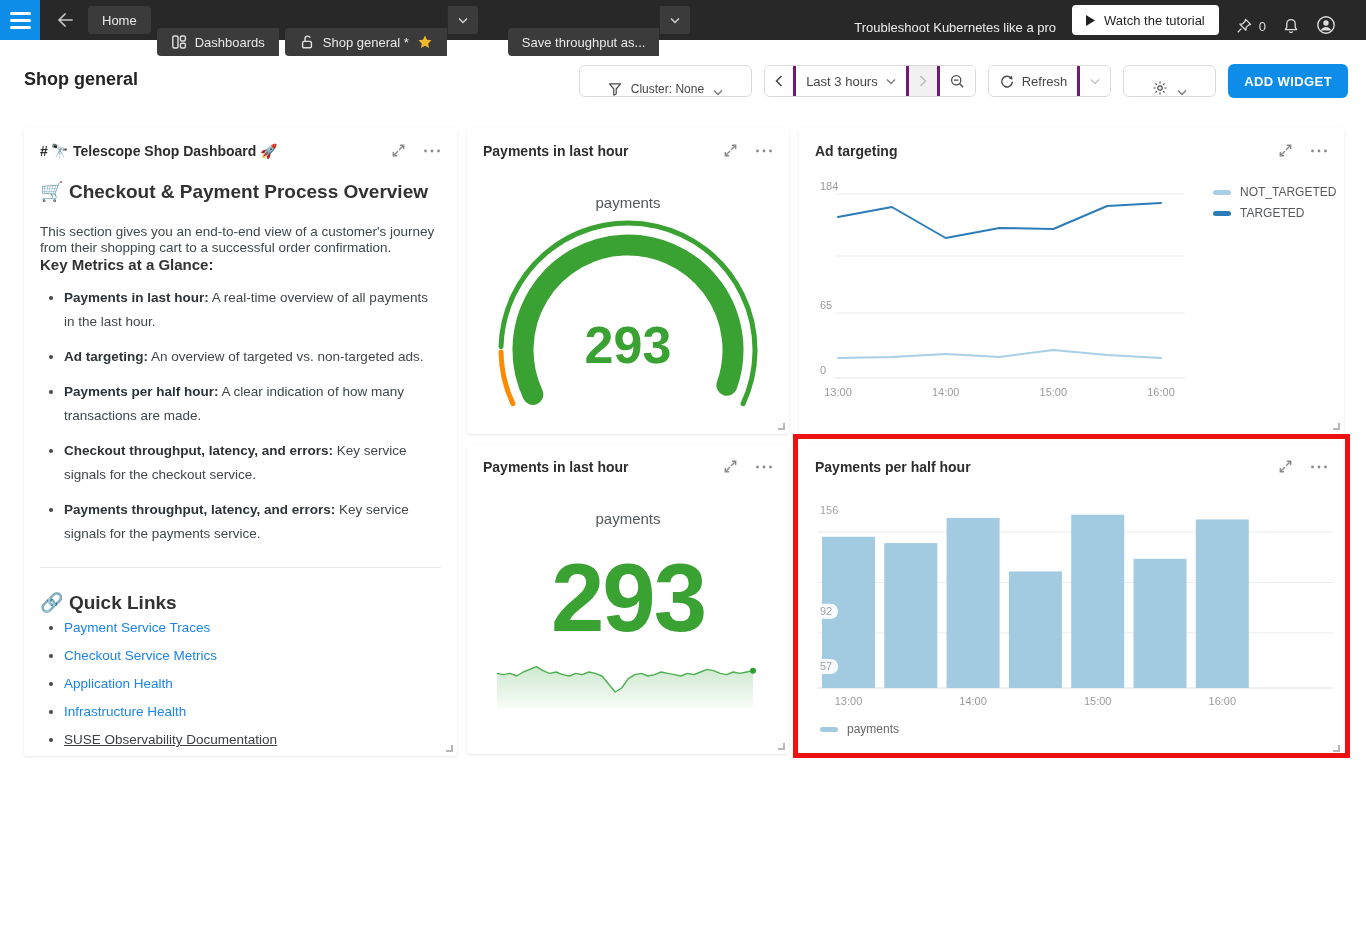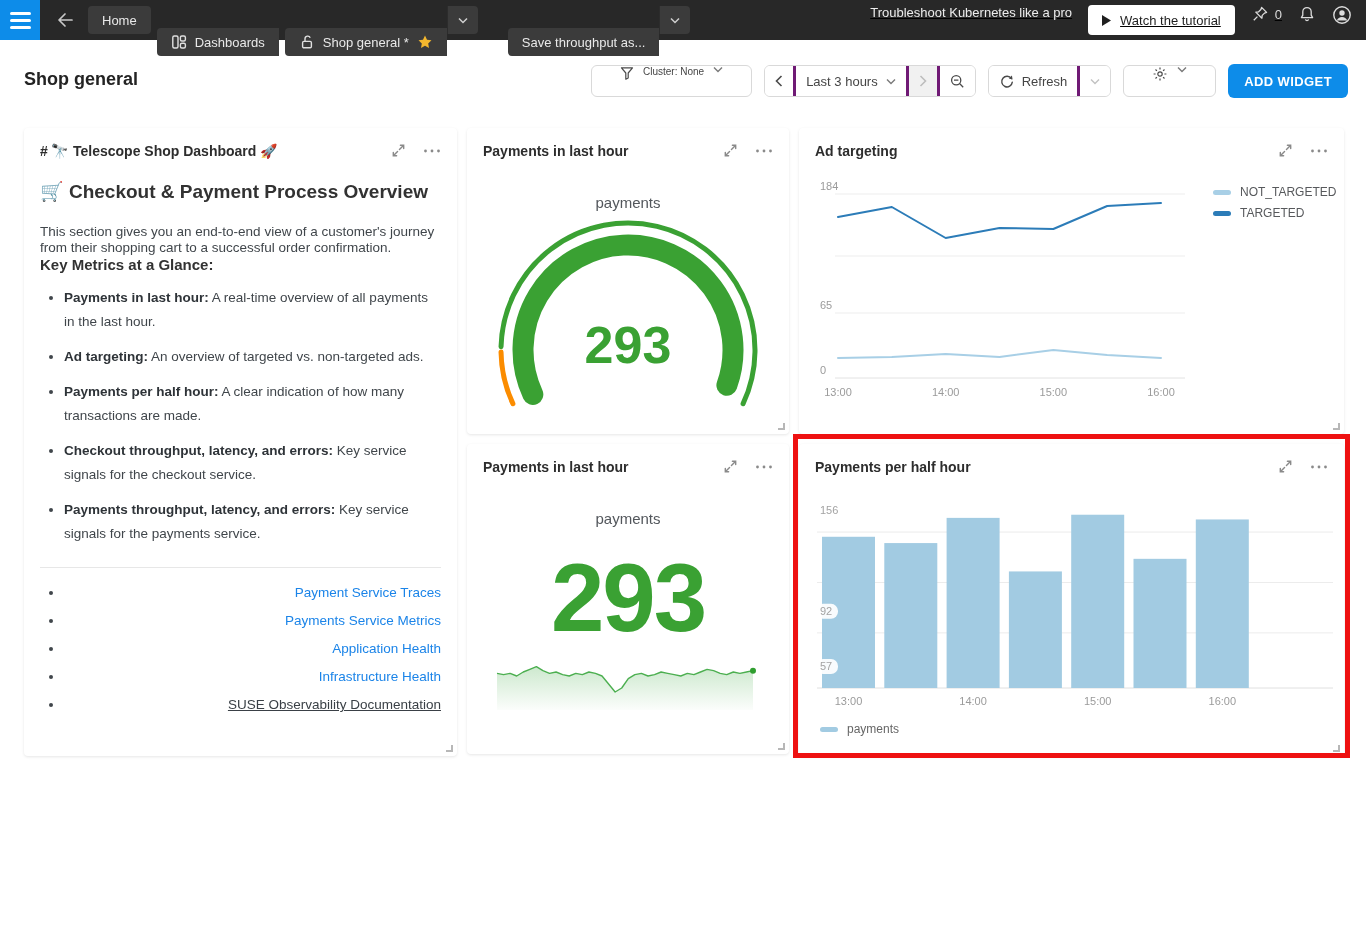--- a/index.html
+++ b/index.html
@@ -9,30 +9,30 @@
   
   .topbar { position:absolute; top:0; left:0; width:1366px; height:40px; background:#282828; display:flex; align-items:center; z-index:5; }
   .hamburger { width:40px; height:40px; border:none; background:#0d8ce9; display:flex; flex-direction:column; justify-content:center; align-items:center; gap:4px; cursor:pointer; flex:0 0 auto; }
   .hamburger span { width:21px; height:3px; background:#fff; border-radius:2px; }
   .nav-iconbtn { background:none; border:none; margin:0 12px 0 14px; display:flex; align-items:center; cursor:pointer; }
   .navtab { height:28px; background:#3b3b3b; border:none; border-radius:4px; color:#e9e9e9; font-size:13px; padding:0 14px; display:flex; align-items:center; gap:8px; cursor:pointer; white-space:nowrap; }
   .navgroup { display:flex; align-items:center; margin-left:6px; }
   .navgroup .navtab:first-child { border-radius:4px 0 0 4px;margin-top:44px; }
   .navtab.chevseg { border-radius:0 4px 4px 0; border-left:1px solid #2c2c2c; padding:0 10px; }
   .navgroup.saveas { margin-left:30px; }
-  .topbar-right { margin-left:auto; display:flex; align-items:flex-start; gap:16px; padding-right:14px;text-decoration:underline; }
+  .topbar-right { margin-left:auto; display:flex; align-items:flex-end; gap:16px; padding-right:30px; }
   .promo { color:#ececec; font-size:13px; }
   .watch-btn { background:#fff; border:none; border-radius:4px; height:30px; padding:0 14px; display:flex; align-items:center; gap:9px; font-size:13px; color:#1f1f1f; cursor:pointer; }
   .tb-iconbtn { background:none; border:none; color:#dcdcdc; display:flex; align-items:center; gap:6px; font-size:13px; cursor:pointer; }
 
   
   .page-title { position:absolute; left:24px; top:69px; font-size:18px; font-weight:700; color:#232323; }
   .toolbar { position:absolute; right:18px; top:64px; display:flex; align-items:center; gap:12px; height:34px; }
   .tbtn, .tgroup { background:#fff; border:1px solid #d9d9d9; border-radius:6px; height:32px; }
-  .tbtn { display:flex; align-items:flex-start; gap:9px; padding:0 28px; font-size:10px; color:#454545; cursor:pointer; }
+  .tbtn { display:flex; align-items:flex-end; gap:9px; padding:0 28px; font-size:12px; color:#454545; cursor:pointer; }
   .tgroup { display:flex; align-items:stretch; overflow:hidden; }
   .tseg { display:flex; align-items:center; gap:8px; padding:0 10px; border:none; border-right:3px solid #701a75; background:#fff; font-size:13px; color:#454545; cursor:pointer; }
   .tgroup .tseg:last-child { border-right:none; }
   .tseg.disabled { background:#f1f1f1; cursor:default; }
   .add-widget { height:34px; border:none; border-radius:6px; color:#fff; font-size:13px; font-weight:700; letter-spacing:.4px; padding:0 16px; cursor:pointer; background:#0d86e8; }
 
   
   .widget { position:absolute; background:#fff; border-radius:4px; box-shadow:0 1px 3px rgba(0,0,0,.10); }
   .widget-head { display:flex; align-items:center; padding:14px 16px 0 16px; }
   .widget-title { font-size:14px; font-weight:700; color:#2d2d2d; }
@@ -50,21 +50,21 @@
   
   .md-body { padding:4px 16px 12px 16px; }
   .md-h2 { font-size:19px; font-weight:700; color:#323232; margin-top:17px; display:flex; align-items:center; gap:10px; }
   .md-p { font-size:13.5px; color:#40464b; line-height:16px; margin-top:21px; }
   .md-h3 { font-size:15px; font-weight:700; color:#323232; }
   ul.metrics { margin-top:13px; padding-left:24px; }
   ul.metrics li { font-size:13.5px; line-height:24px; color:#40464b; margin-bottom:11px; }
   ul.metrics strong { color:#2e3338; }
   .md-hr { border:none; border-top:1px solid #e7e7e7; margin-top:21px; }
   .links-h { margin-top:23px; }
-  ul.qlinks { margin-top:17px; padding-left:24px;text-align:right; }
+  ul.qlinks { margin-top:6px; padding-left:24px; }
   ul.qlinks li { font-size:13.5px; margin-bottom:13px; color:#40464b; }
   ul.qlinks a { color:#1b84e8; text-decoration:none; cursor:pointer; }
   ul.qlinks a.doc-link { color:#3a4046; text-decoration:underline; }
 
   .metric-label { position:absolute; top:66px; left:0; width:100%; text-align:center; font-size:15px; color:#53575c; }
   .big-number { position:absolute; top:106px; left:0; width:100%; text-align:center; font-size:96px; font-weight:700; letter-spacing:-2px; line-height:1; }
 
   .chart-svg { position:absolute; }
   svg text { font-family:"Liberation Sans", sans-serif; }
 
@@ -260,23 +260,26 @@
       <p class="md-p">This section gives you an end-to-end view of a customer's journey from their shopping cart to a successful order confirmation.</p>
       <div class="md-h3">Key Metrics at a Glance:</div>
       <ul class="metrics">
         <li><strong>Payments in last hour:</strong> <span>A real-time overview of all payments in the last hour.</span></li>
         <li><strong>Ad targeting:</strong> <span>An overview of targeted vs. non-targeted ads.</span></li>
         <li><strong>Payments per half hour:</strong> <span>A clear indication of how many transactions are made.</span></li>
         <li><strong>Checkout throughput, latency, and errors:</strong> <span>Key service signals for the checkout service.</span></li>
         <li><strong>Payments throughput, latency, and errors:</strong> <span>Key service signals for the payments service.</span></li>
       </ul>
       <hr class="md-hr">
+      <div class="md-h2 links-h">
+          <span>🔗 Quick Links</span>
+        </div>
       <ul class="qlinks">
         <li><a>Payment Service Traces</a></li>
-        <li><a>Payments Service Metrics</a></li>
+        <li><a>Checkout Service Metrics</a></li>
         <li><a>Application Health</a></li>
         <li><a>Infrastructure Health</a></li>
         <li><a class="doc-link">SUSE Observability Documentation</a></li>
       </ul>
     </div>
     <div class="resize-handle"></div>
   </div>
 
   <div class="widget w-gauge">
     <div class="widget-head">

